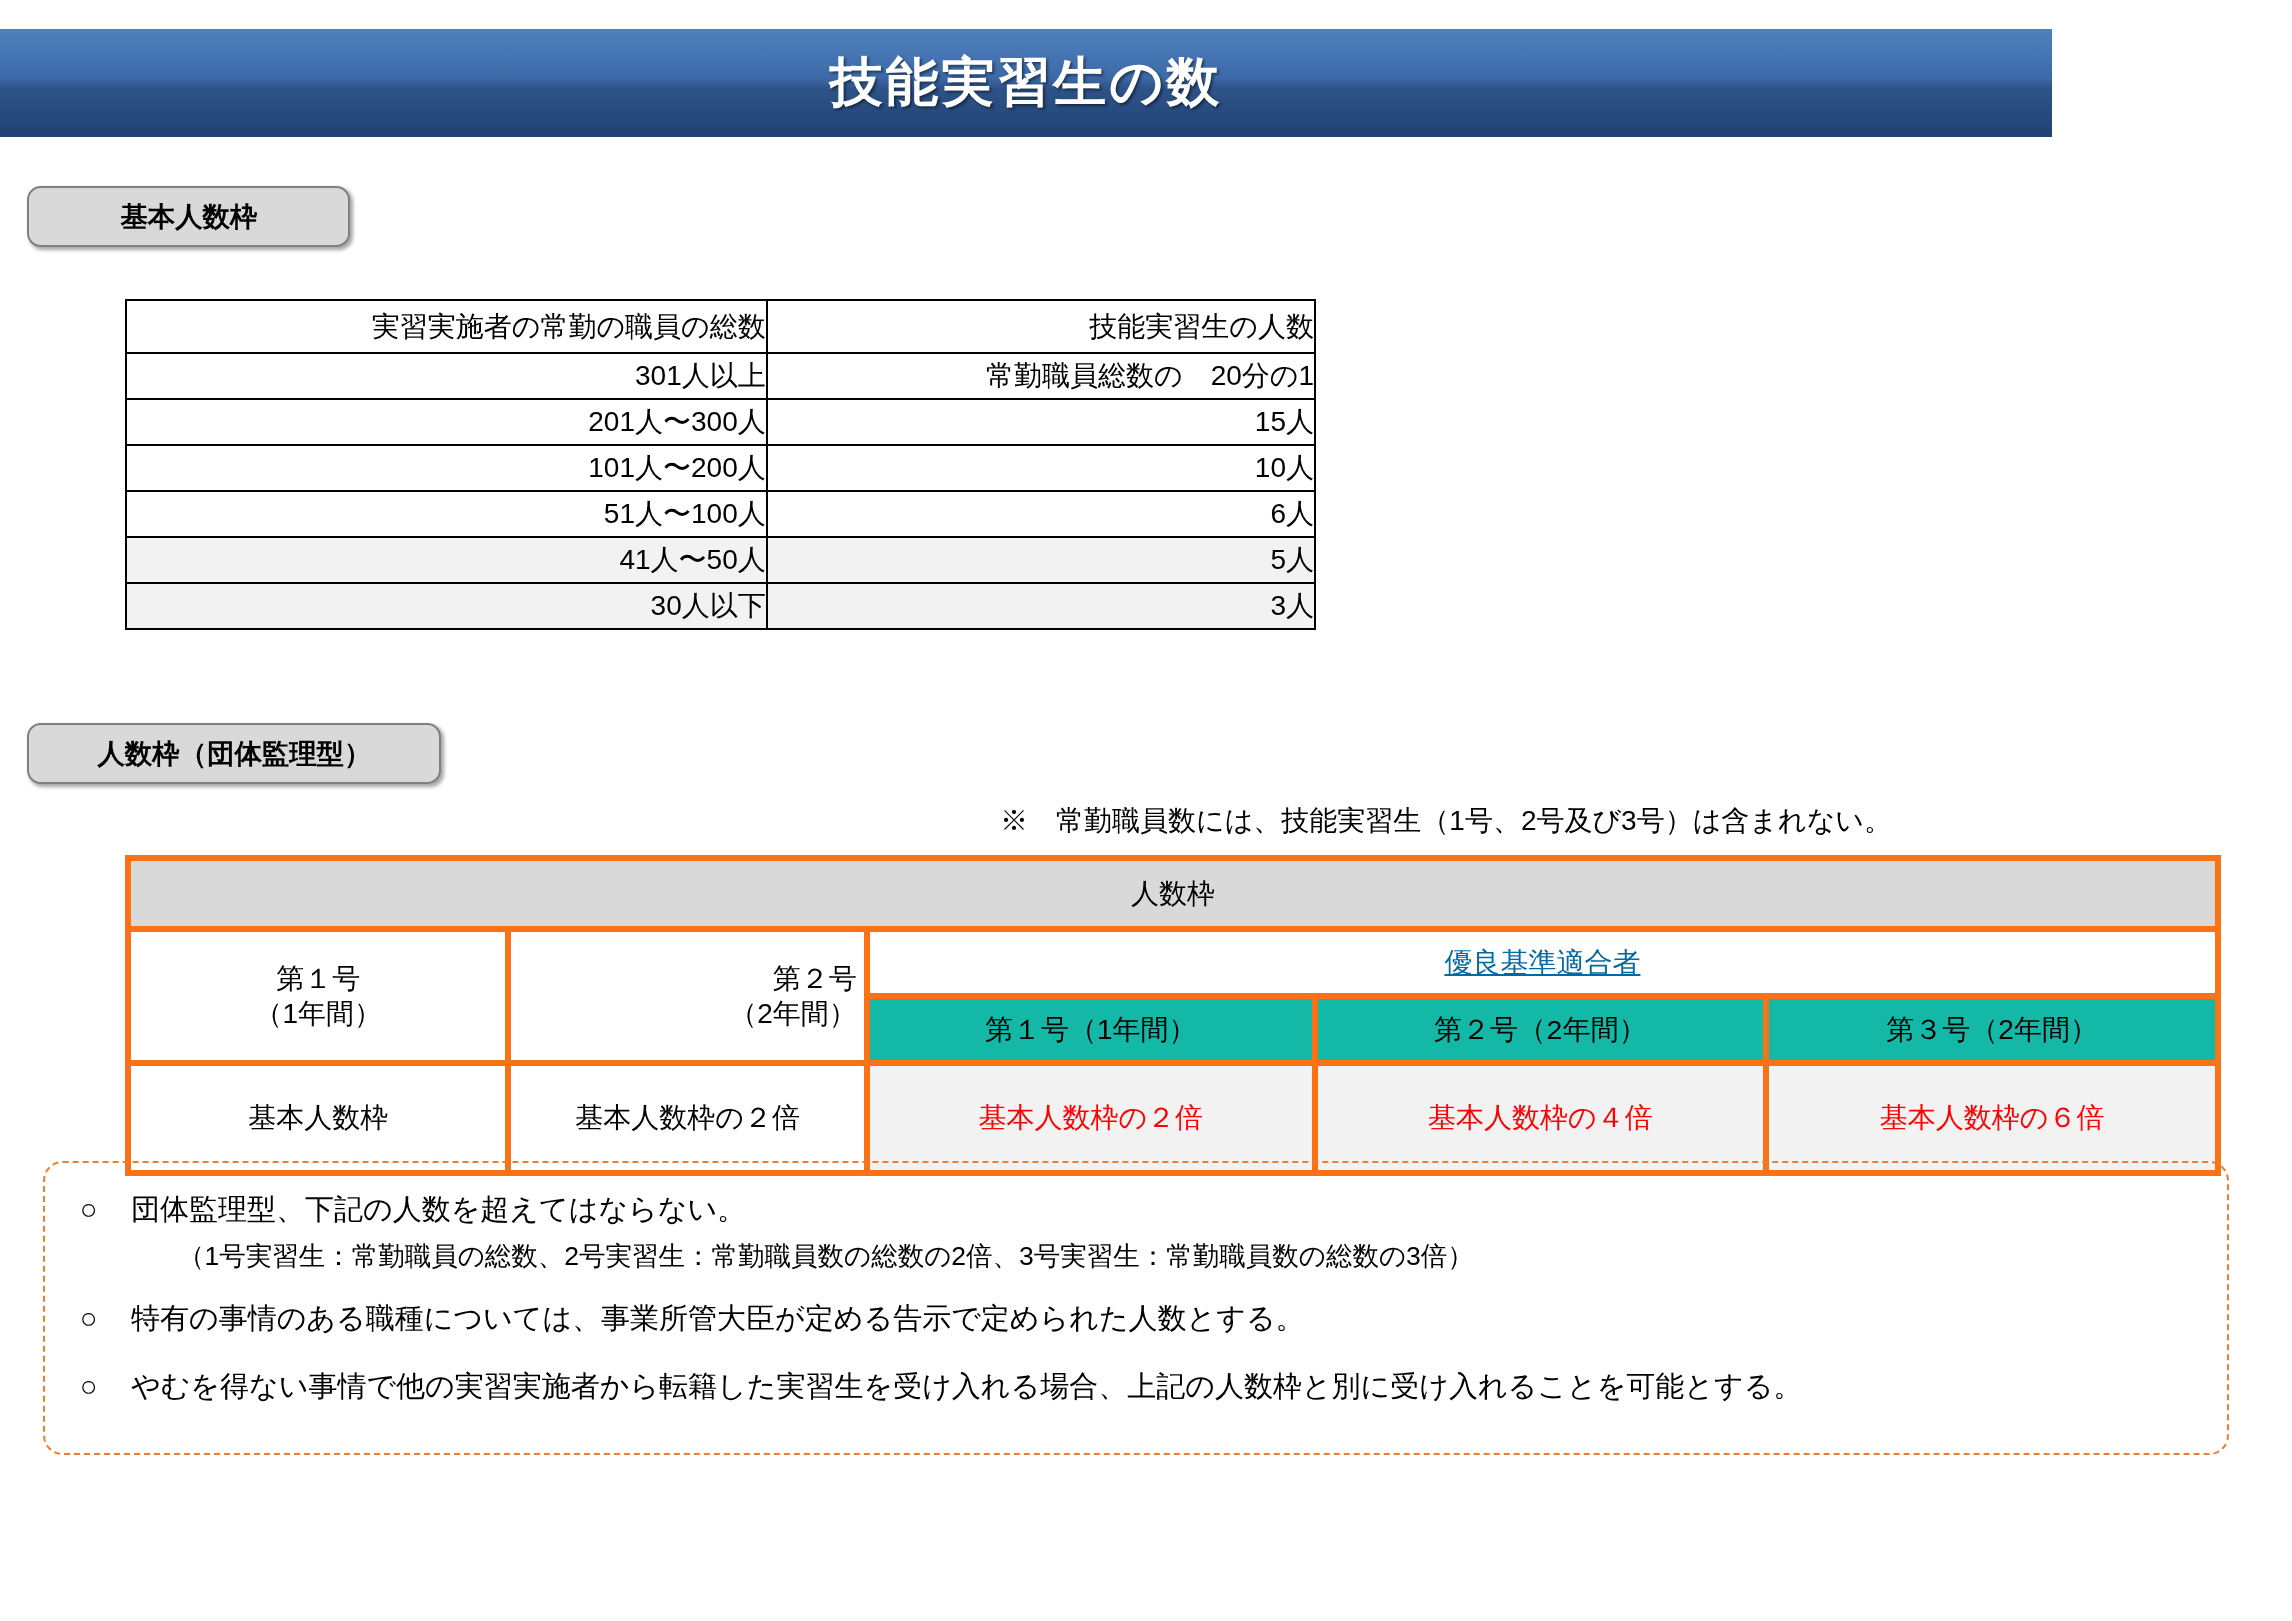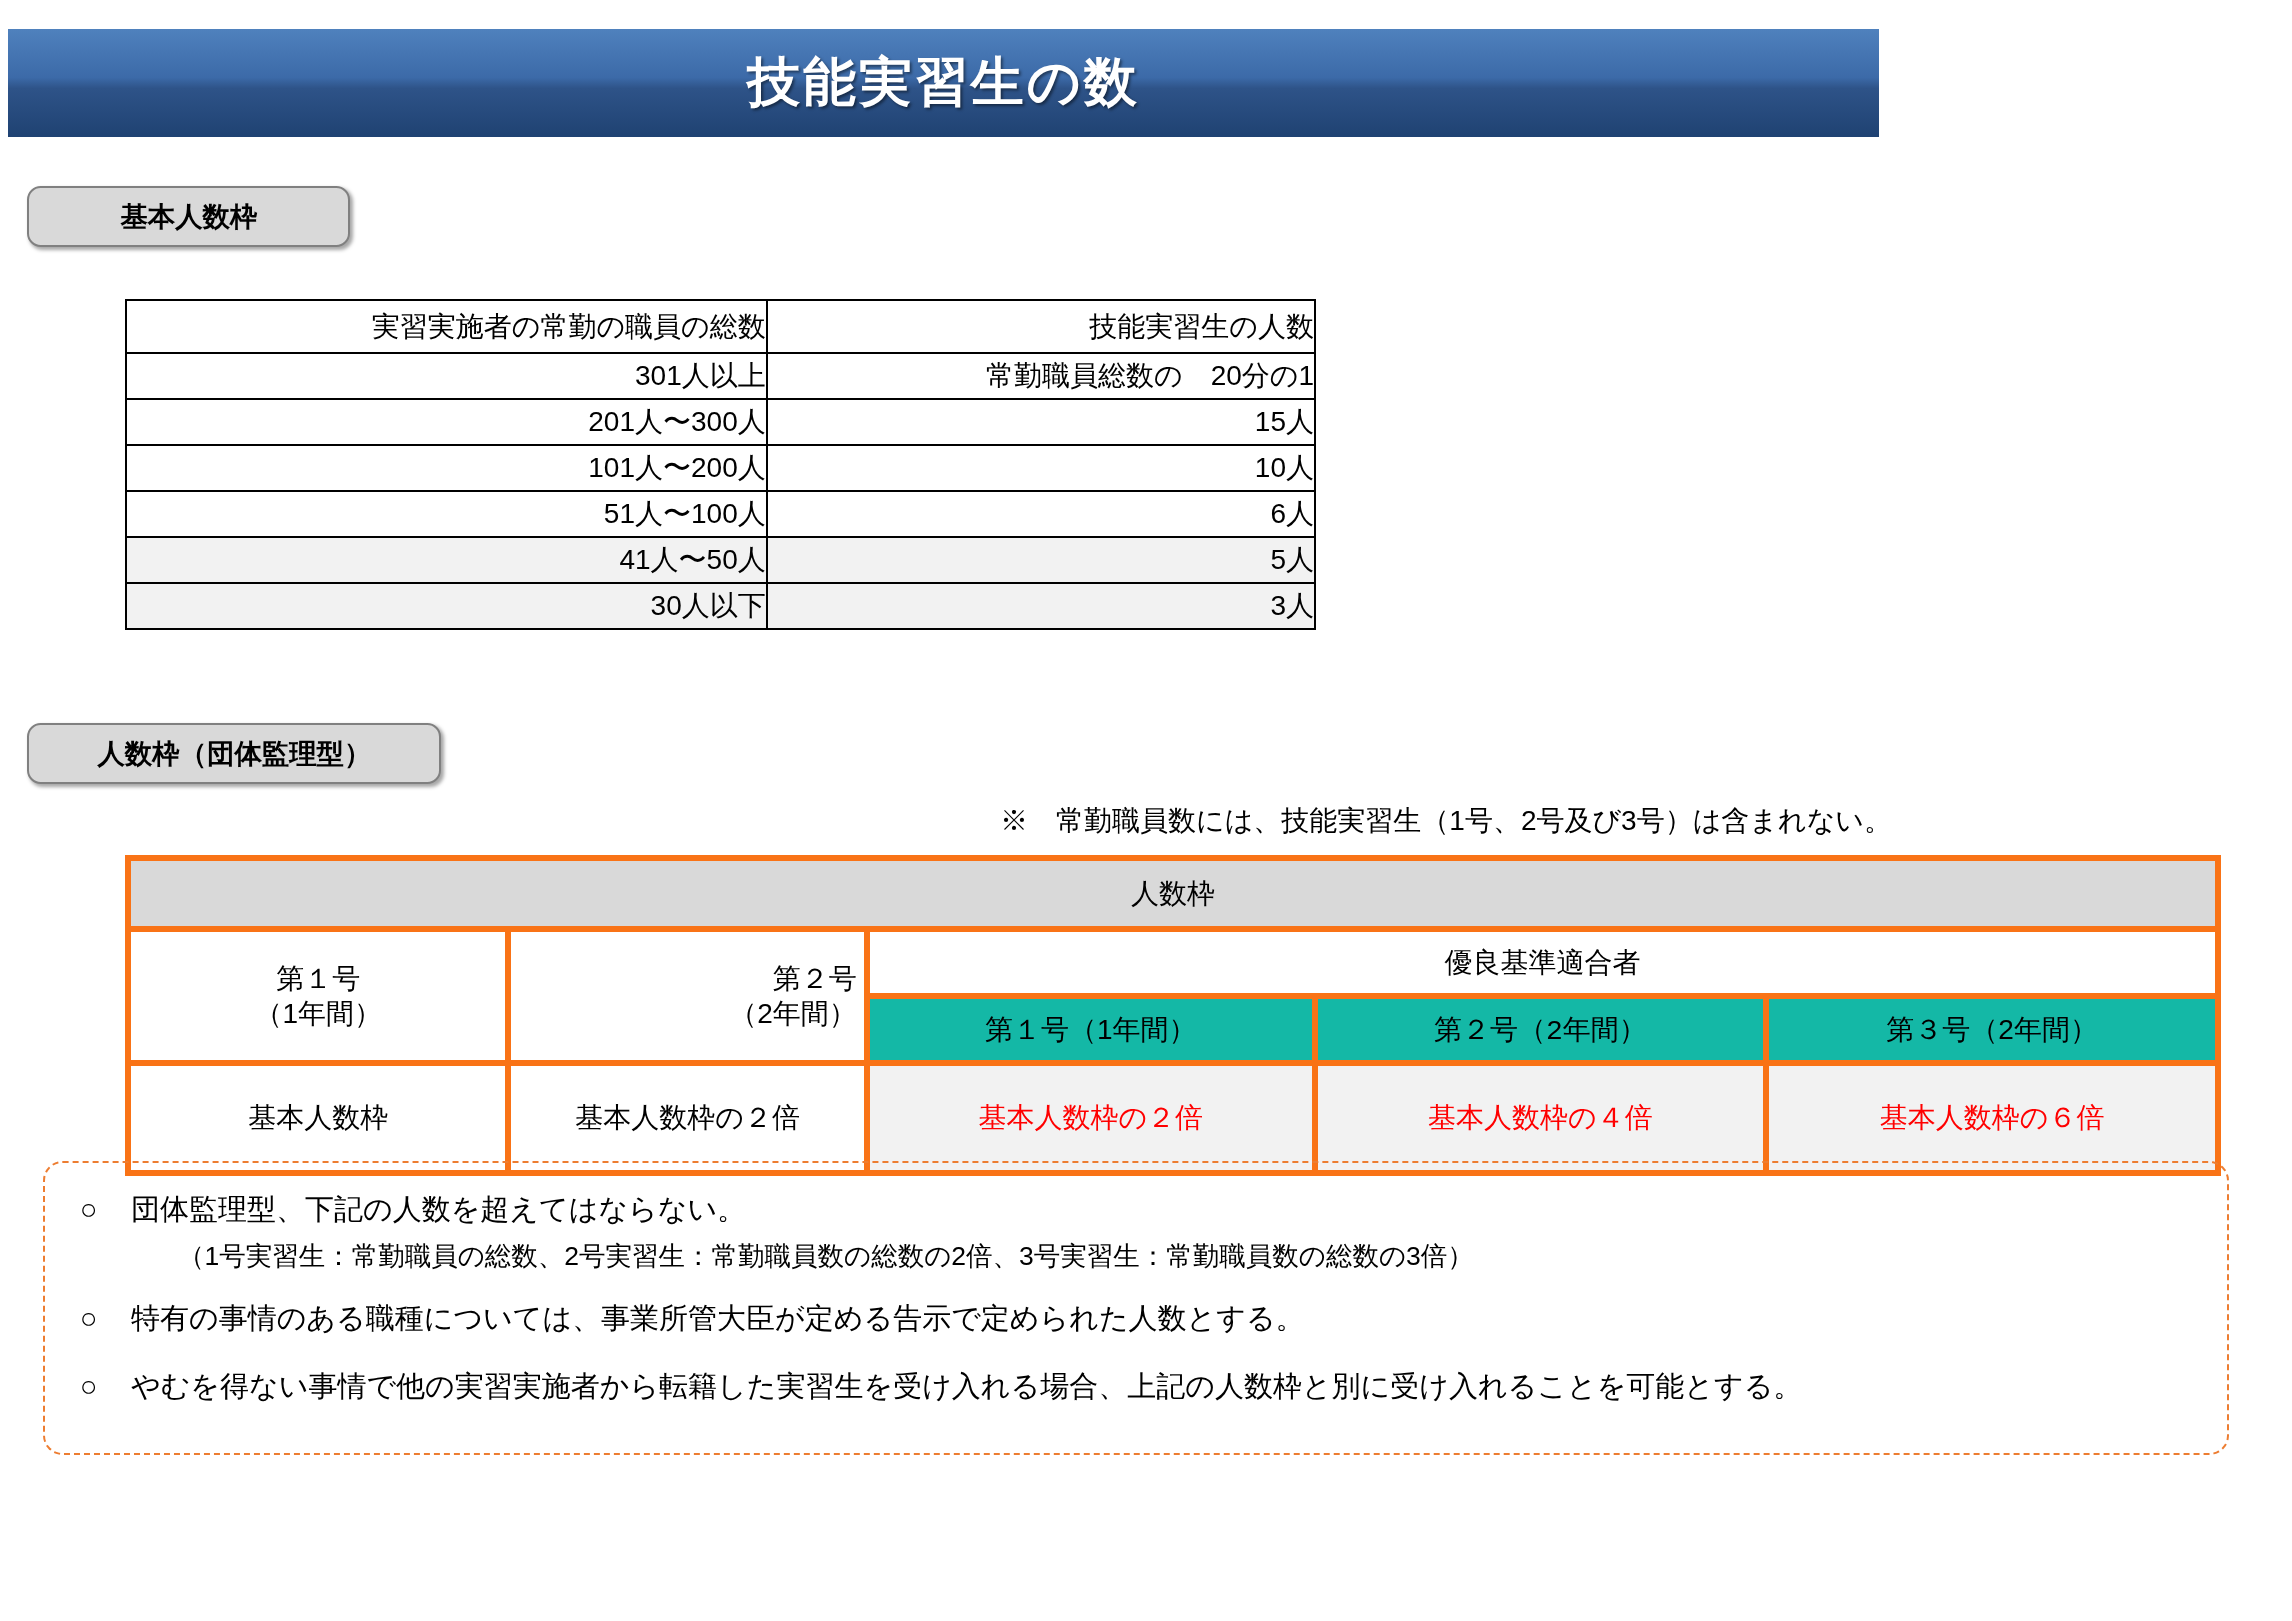--- a/index.html
+++ b/index.html
@@ -12,23 +12,23 @@
     background: #ffffff;
     font-family: "Liberation Sans", sans-serif;
     color: #000000;
     position: relative;
     overflow: hidden;
   }
 
   
   .title-bar {
     position: absolute;
-    left: 8px;
+    left: 0;
     top: 29px;
-    width: 1871px;
+    width: 2052px;
     height: 108px;
     background: linear-gradient(to bottom, #4f81bd 0%, #3c6aa8 45%, #2e5388 55%, #1f4272 100%);
     display: flex;
     align-items: center;
     justify-content: center;
     box-sizing: border-box;
   }
   .title-bar .title-text {
     color: #ffffff;
     font-size: 53px;
@@ -121,22 +121,23 @@
     background: #d9d9d9;
     height: 51px;
   }
   #table-group .hdr-sub {
     background: #ffffff;
     height: 57px;
     line-height: 1.25;
   }
   #table-group .hdr-excellent {
     background: #ffffff;
-    color: #000000;
+    color: #0369a1;
     height: 47px;
+    text-decoration: underline;
   }
   #table-group .hdr-excellent-sub {
     background: #14b8a6;
     height: 47px;
   }
   #table-group .body-cell {
     height: 90px;
     background: #ffffff;
   }
   #table-group .body-cell.red {

